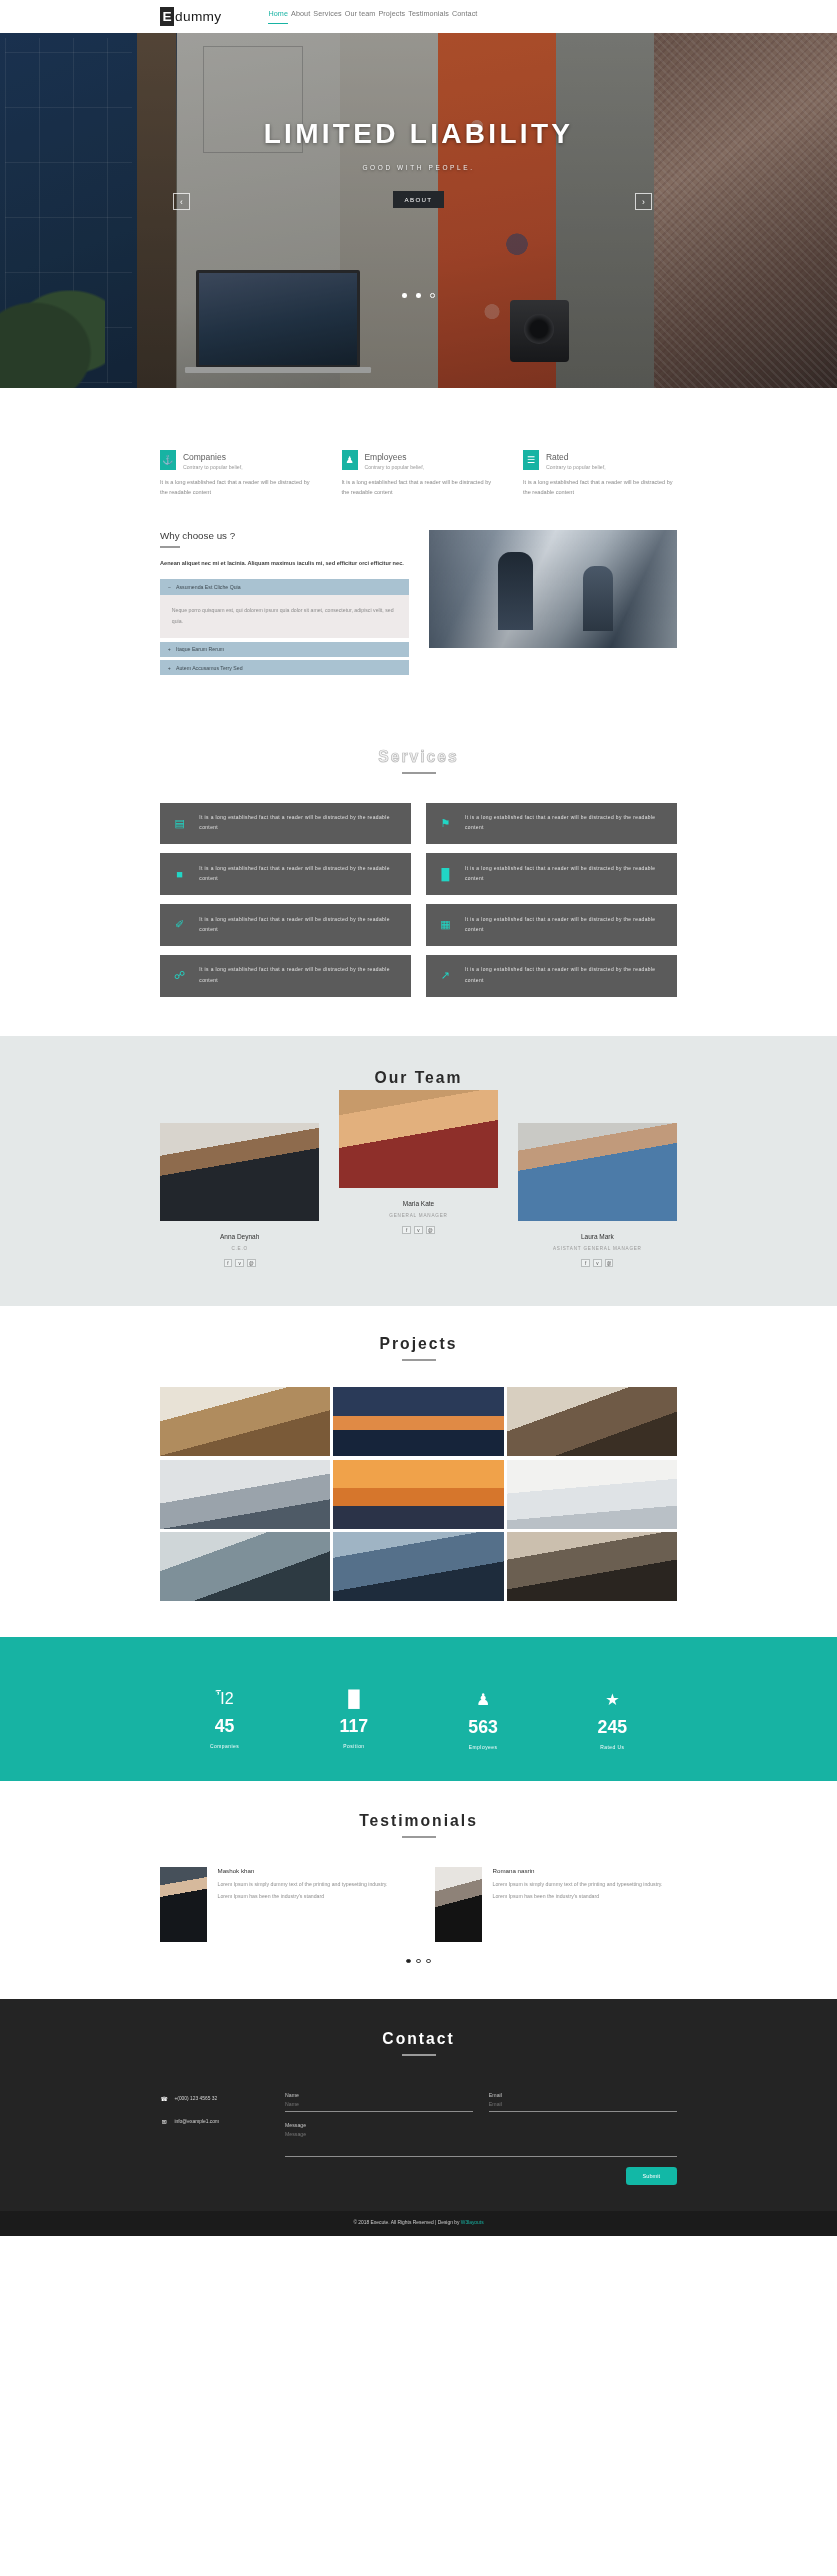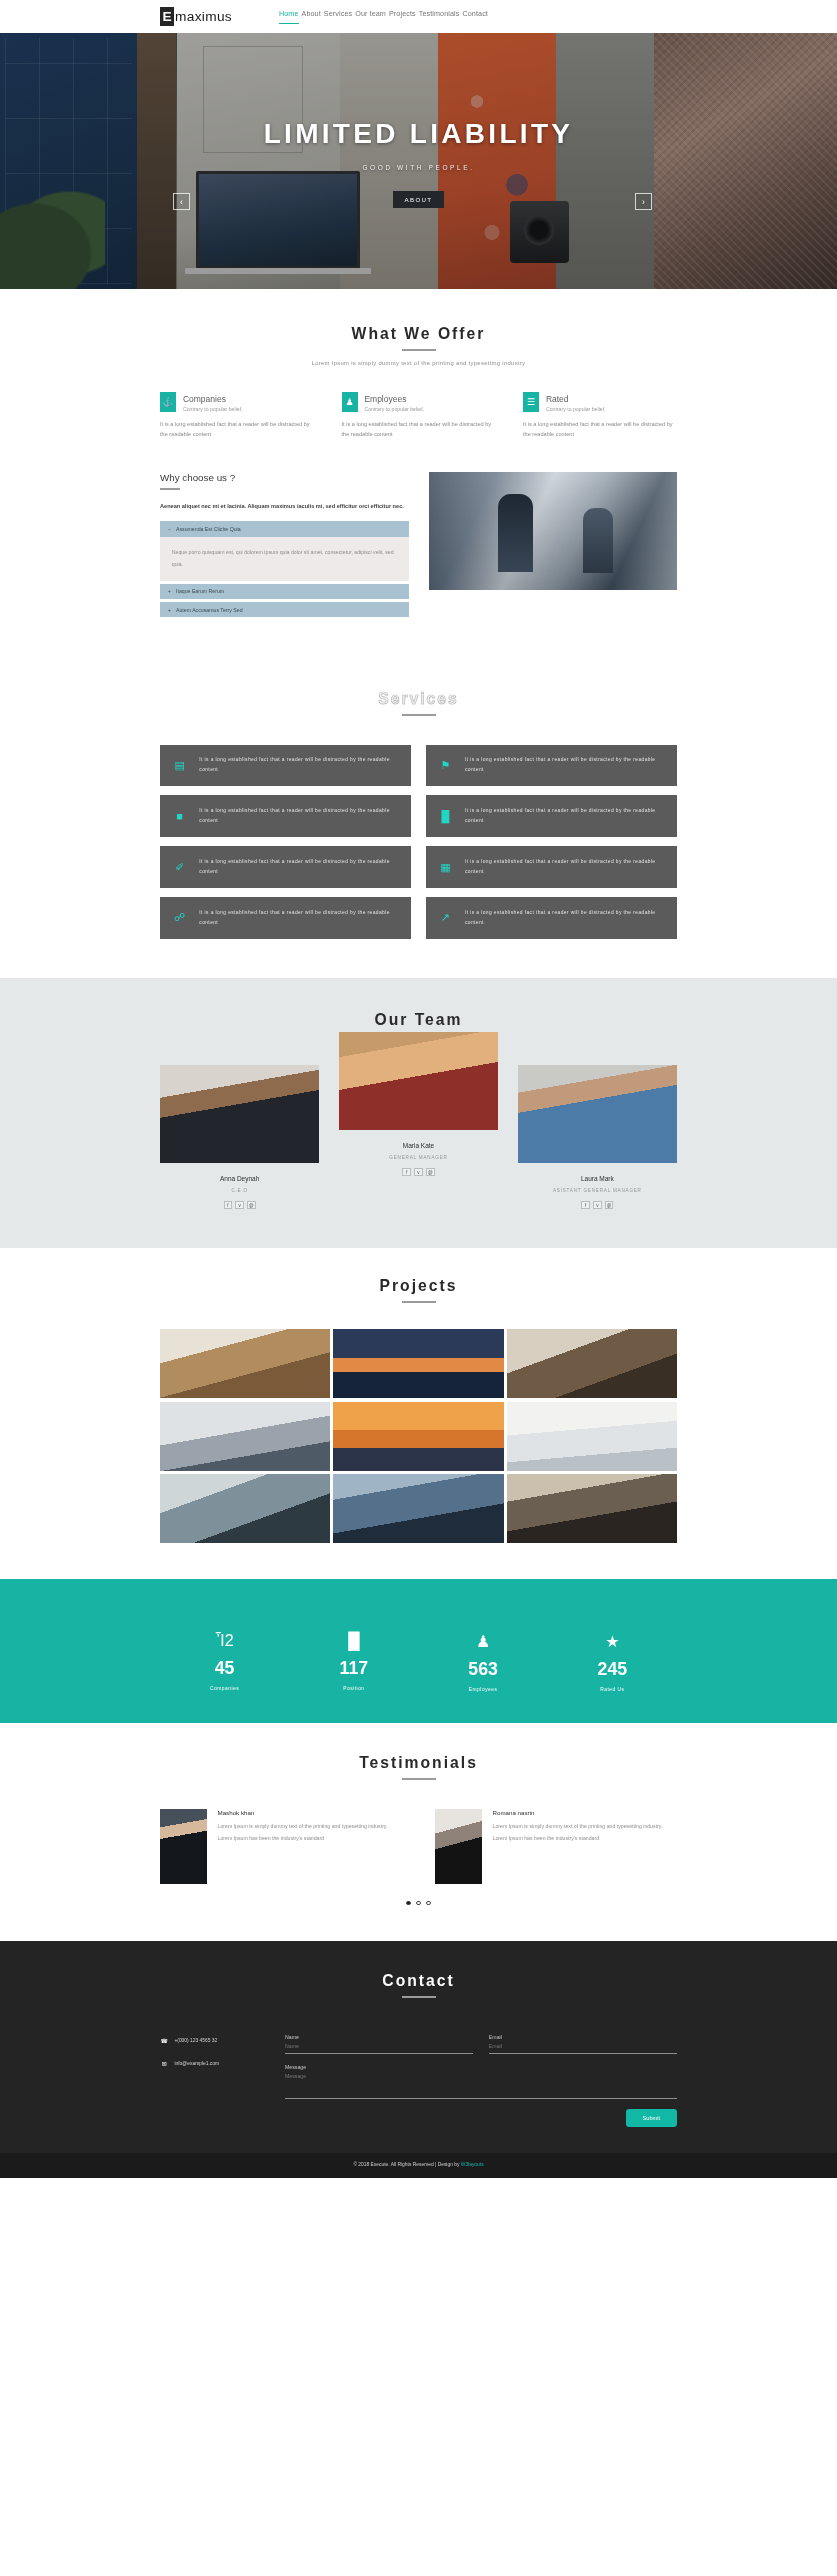--- a/index.html
+++ b/index.html
@@ -28,21 +28,21 @@
   .logo-rest { font-size: 13.7px; color: #1a1a1a; }
   .nav { display: flex; gap: 3px; margin-left: 47px; }
   .nav a {
     font-size: 7.2px; color: #777; text-decoration: none;
     padding-bottom: 4.6px; letter-spacing: 0.1px;
   }
   .nav a.active { color: #17b3a3; border-bottom: 1.3px solid #17b3a3; }
 
   
   .hero {
-    height: 256px; position: relative; overflow: hidden;
+    height: 355px; position: relative; overflow: hidden;
     background: linear-gradient(105deg,#1d3557 0%,#1d3557 17%,#6e6a5e 23%,#8b8375 40%,#c8603a 52%,#7d6f63 62%,#5e5b52 78%,#b4806e 100%);
   }
   .hero-photo {
     position: absolute; inset: 0;
   }
   .hero-band {
     position: absolute; top: 0; bottom: 0;
     background-size: cover;
   }
   .b1 { left: 0; width: 137px; background: linear-gradient(160deg,#1a3a63,#15314f 60%,#102640); }
@@ -303,21 +303,21 @@
   }
   .footer a { color: #17b3a3; text-decoration: none; }
 </style>
 </head>
 <body>
 
 <div class="header">
   <div class="header-inner">
     <div class="logo">
       <span class="logo-badge">E</span>
-      <span class="logo-rest">maximus</span>
+      <span class="logo-rest">dummy</span>
     </div>
     <nav class="nav" id="nav">
         <a href="#" class="active">Home</a>
         <a href="#">About</a>
         <a href="#">Services</a>
         <a href="#">Our team</a>
         <a href="#">Projects</a>
         <a href="#">Testimonials</a>
         <a href="#">Contact</a>
       </nav>
@@ -347,25 +347,20 @@
   <div class="hero-arrow right">›</div>
   <div class="hero-dots">
     <i></i>
     <i></i>
     <i class="hollow"></i>
   </div>
 </div>
 
 <section class="offer">
   <div class="wrap">
-    <div class="sec-title">
-      <h2>What We Offer</h2>
-      <div class="rule"></div>
-      <p>Lorem Ipsum is simply dummy text of the printing and typesetting industry</p>
-    </div>
     <div class="offer-cards" id="offerCards">
         <div class="offer-card">
           <div class="offer-head">
             <span class="offer-ico">⚓</span>
             <span><span class="offer-name">Companies</span><div class="offer-tag">Contrary to popular belief,</div></span>
           </div>
           <div class="offer-body">It is a long established fact that a reader will be distracted by the readable content</div>
         </div>
         <div class="offer-card">
           <div class="offer-head">

